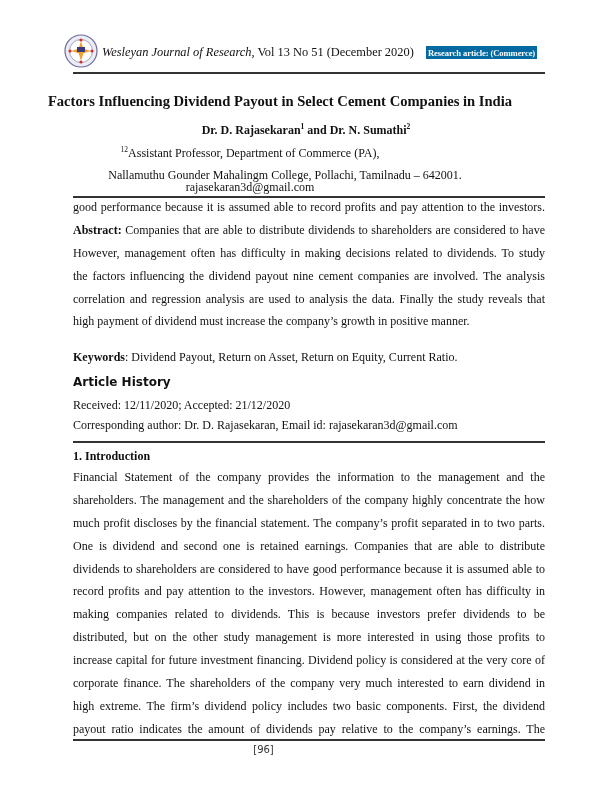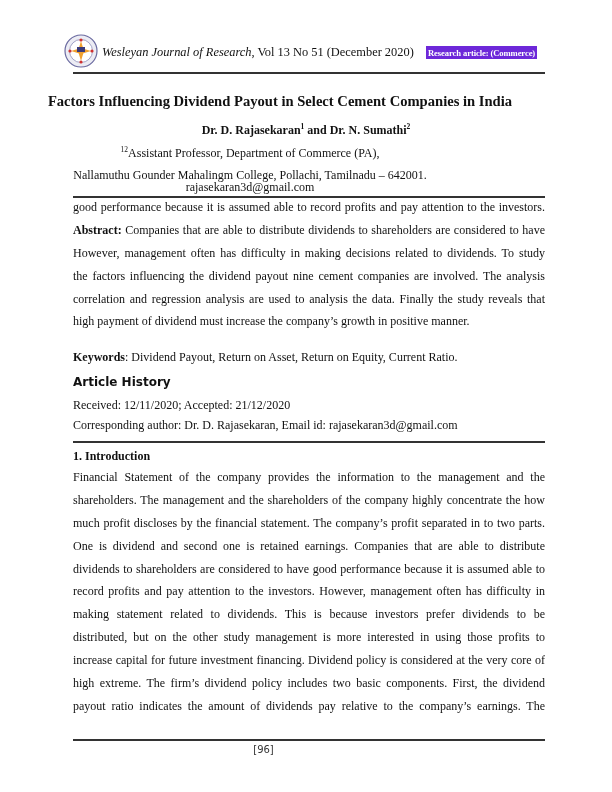--- a/index.html
+++ b/index.html
@@ -4,21 +4,21 @@
   <style>
     html, body { margin: 0; padding: 0; background: #ffffff; }
     body { width: 612px; height: 792px; position: relative; overflow: hidden;
            font-family: "Liberation Serif", serif; color: #111; }
     .page { position: absolute; left: 0; top: 0; width: 612px; height: 792px; }
 
     .header { position: absolute; left: 64px; top: 33px; width: 482px; height: 40px; }
     .logo { position: absolute; left: 0; top: 1px; width: 34px; height: 34px; }
     .journal { position: absolute; left: 38px; top: 12px; font-size: 12.4px; white-space: nowrap; color: #111; }
     .journal i { font-style: italic; }
-    .badge { position: absolute; left: 362px; top: 13px; background: #6d28d9; color: #fff;
+    .badge { position: absolute; left: 362px; top: 13px; background: #0369a1; color: #fff;
              font-size: 8.6px; font-weight: bold; padding: 2px 2px 1px 2px; white-space: nowrap;
              letter-spacing: -0.1px; }
     .rule { position: absolute; left: 73px; width: 472px; height: 2px; background: #333; }
     .rule.thin { height: 1.5px; }
 
     .title { position: absolute; left: 0; width: 560px; top: 93px; text-align: center;
              font-weight: bold; font-size: 14.6px; }
     .authors { position: absolute; left: 0; width: 612px; top: 122px; text-align: center;
                font-weight: bold; font-size: 12px; }
     .authors sup, .affil sup { font-size: 7.5px; vertical-align: 5px; }
@@ -52,21 +52,21 @@
       <rect x="13" y="13" width="8" height="5" fill="#3a3a7a"></rect>
     </svg>
     <div class="journal"><i>Wesleyan Journal of Research</i><span>, Vol 13 No 51 (December 2020)</span></div>
     <div class="badge">Research article: (Commerce)</div>
   </div>
   <div class="rule" style="top:72px;"></div>
 
   <div class="title">Factors Influencing Dividend Payout in Select Cement Companies in India</div>
   <div class="authors"><span>Dr. D. Rajasekaran</span><sup>1</sup><span> and </span><span>Dr. N. Sumathi</span><sup>2</sup></div>
   <div class="affil" style="top:145px;"><sup>12</sup><span>Assistant Professor, Department of Commerce (PA),</span></div>
-  <div class="affil" style="top:168px;">Nallamuthu Gounder Mahalingm College, Pollachi, Tamilnadu – 642001.</div>
+  <div class="affil" style="top:168px;padding-left:35px;">Nallamuthu Gounder Mahalingm College, Pollachi, Tamilnadu – 642001.</div>
 
   <div class="affil" style="top:179px; font-size:11.5px;"></div>
   <div class="affil" style="top:179px;"></div>
   <div class="affil" style="top:180px;"></div>
   <div class="affil" style="top:179px;"></div>
   <div class="affil" style="top:179px;"></div>
   <div class="affil" style="top:180px;">rajasekaran3d@gmail.com</div>
 
   <div class="rule thin" style="top:196px;"></div>
 
@@ -88,22 +88,23 @@
 
   <div class="plain" style="top:449px;"><b>1. Introduction</b></div>
 
   <div class="block" style="top:466px;">
     <span class="line">Financial Statement of the company provides the information to the management and the</span>
     <span class="line">shareholders. The management and the shareholders of the company highly concentrate the how</span>
     <span class="line">much profit discloses by the financial statement. The company’s profit separated in to two parts.</span>
     <span class="line">One is dividend and second one is retained earnings. Companies that are able to distribute</span>
     <span class="line">dividends to shareholders are considered to have good performance because it is assumed able to</span>
     <span class="line">record profits and pay attention to the investors. However, management often has difficulty in</span>
-    <span class="line">making statement related to dividends. This is because investors prefer dividends to be</span>
+    <span class="line">making companies related to dividends. This is because investors prefer dividends to be</span>
     <span class="line">distributed, but on the other study management is more interested in using those profits to</span>
     <span class="line">increase capital for future investment financing. Dividend policy is considered at the very core of</span>
+    <span class="line">corporate finance. The shareholders of the company very much interested to earn dividend in</span>
     <span class="line">high extreme. The firm’s dividend policy includes two basic components. First, the dividend</span>
     <span class="line">payout ratio indicates the amount of dividends pay relative to the company’s earnings. The</span>
   </div>
 
   <div class="rule" style="top:739px;"></div>
   <div class="pagenum">[96]</div>
 </div>
 
 </body></html>

